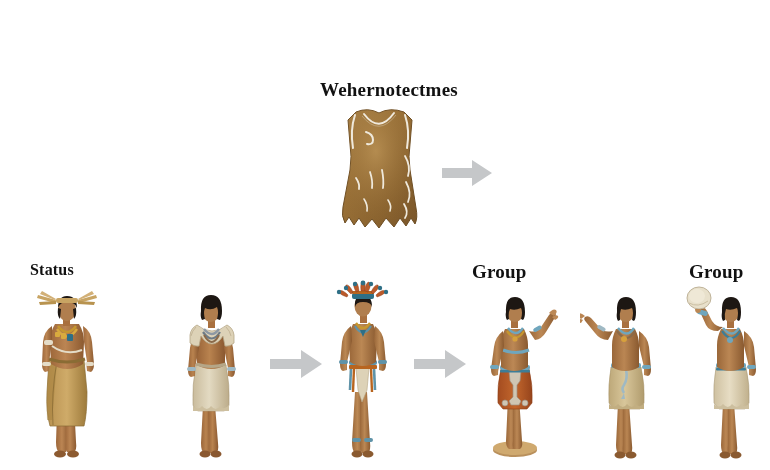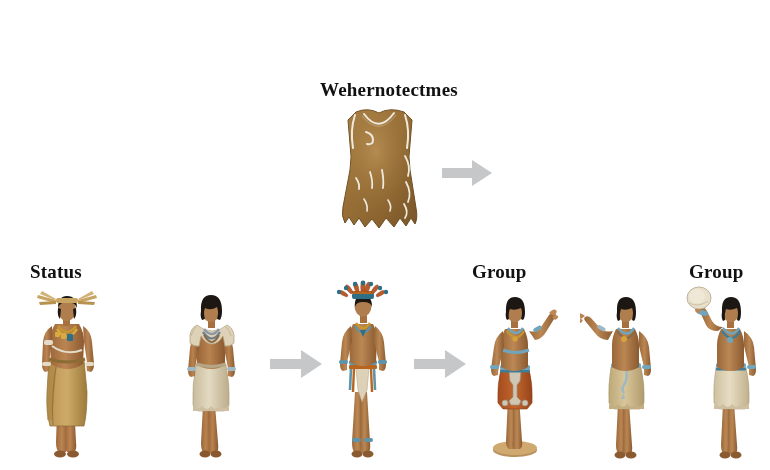--- a/index.html
+++ b/index.html
@@ -15,21 +15,21 @@
 
   .label{
     position:absolute;
     font-family:"Liberation Serif", serif;
     font-weight:700;
     color:#111111;
     white-space:nowrap;
     letter-spacing:.2px;
   }
   #title-wehernotectmes{left:312px;top:79px;font-size:19px;}
-  #label-status{left:22px;top:261px;font-size:19px;}
+  #label-status{left:22px;top:261px;font-size:16px;}
   #label-group-1{left:464px;top:261px;font-size:19px;}
   #label-group-2{left:681px;top:261px;font-size:19px;}
 
   .arrow{position:absolute;}
   .fig{position:absolute;}
 
   
   .figure-svg{display:block;}
 </style>
 </head>

